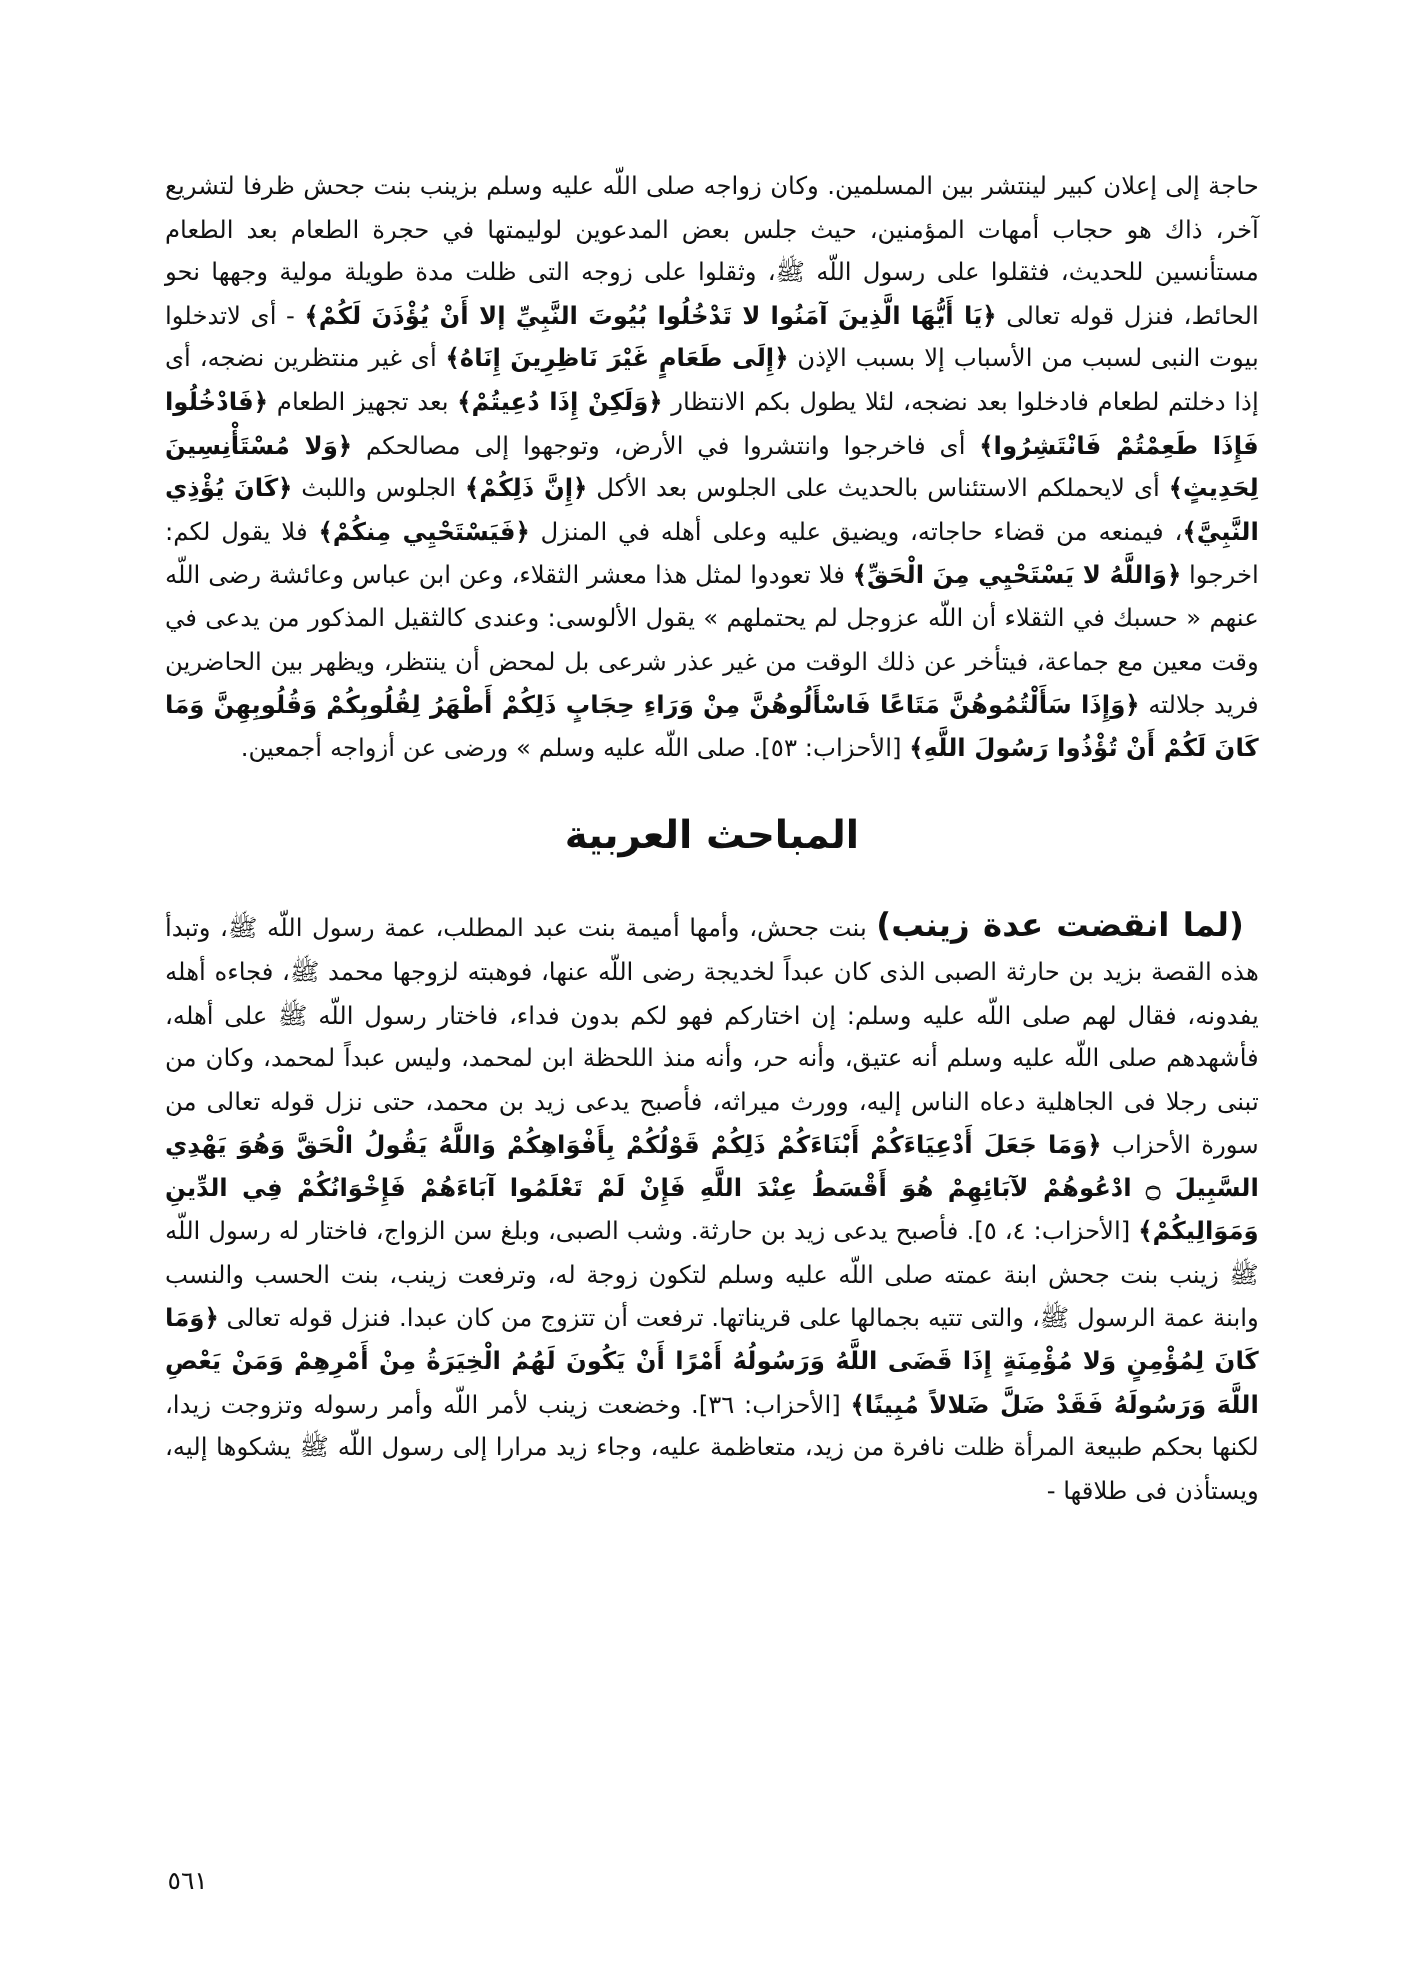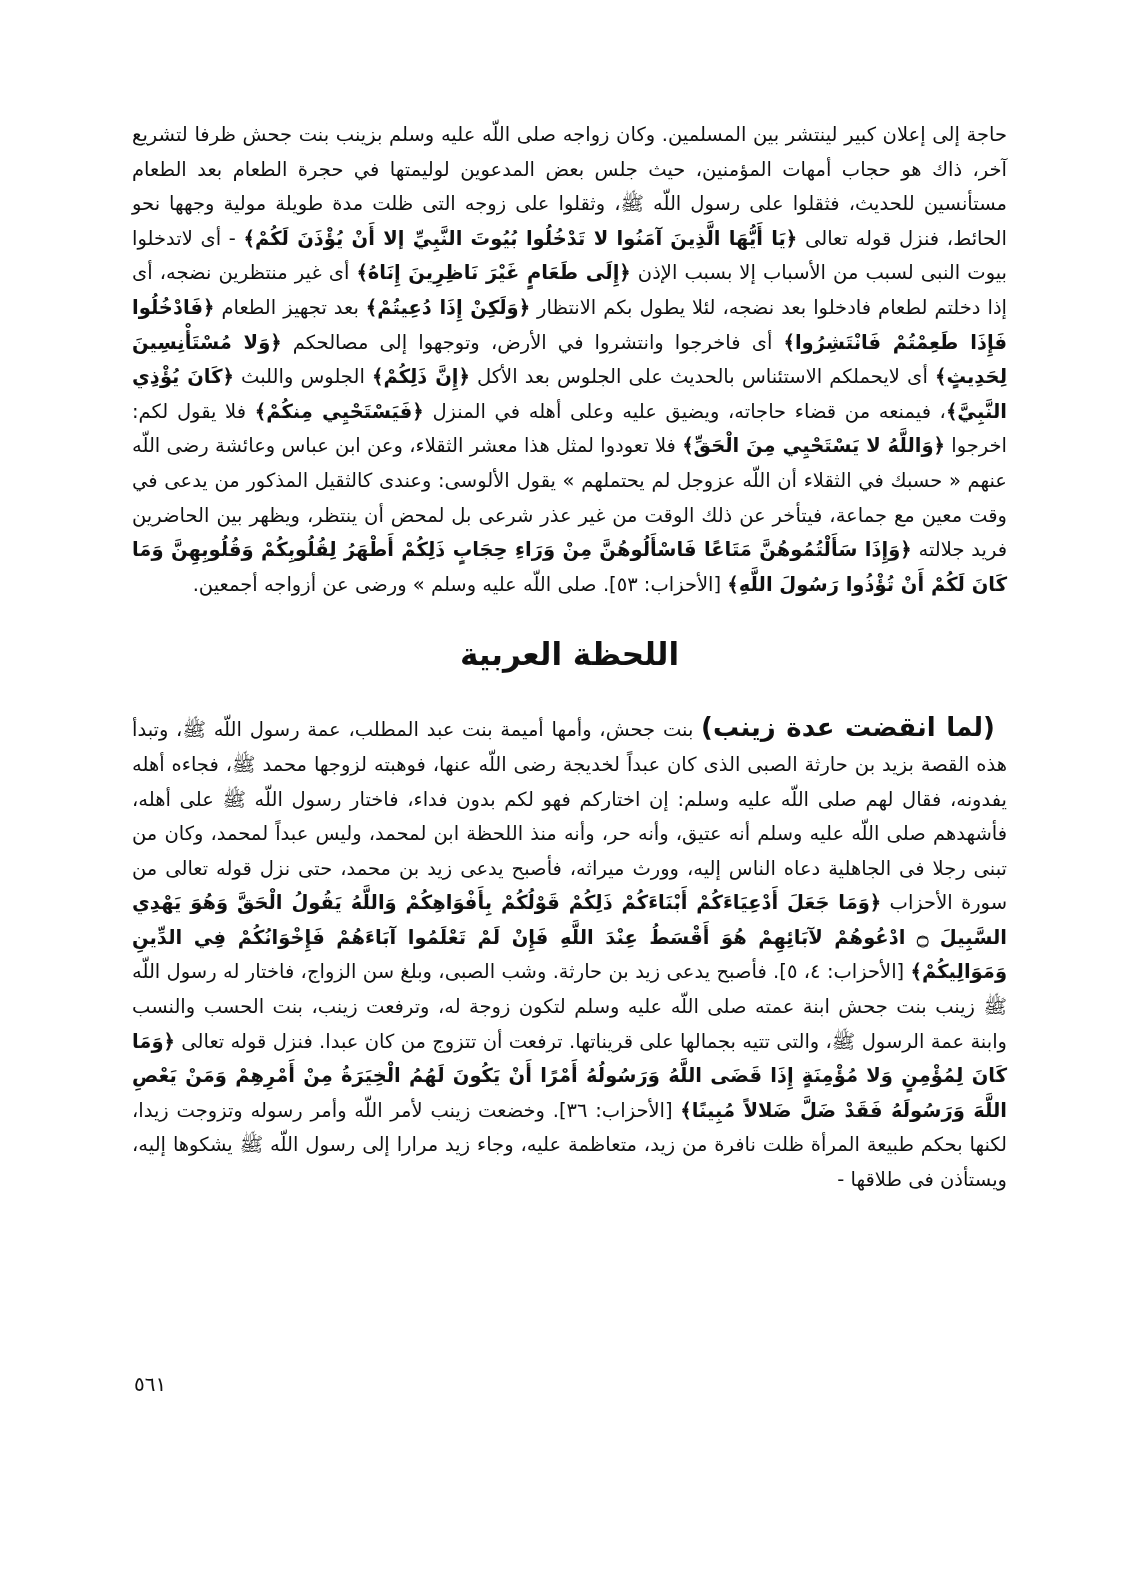--- a/index.html
+++ b/index.html
@@ -2,41 +2,41 @@
 <html lang="ar" dir="rtl"><head>
 <meta charset="utf-8">
 <style>
   html, body { margin: 0; padding: 0; background: #ffffff; }
   body {
     width: 1134px; height: 1580px; position: relative; overflow: hidden;
     font-family: "DejaVu Sans", "Liberation Sans", sans-serif;
     color: #111111;
   }
   .page {
-    position: absolute; left: 132px; top: 118px; width: 875px;
+    position: absolute; left: 132px; top: 132px; width: 875px;
     direction: rtl;
   }
   .para {
     margin: 0; font-size: 19.5px; line-height: 34.6px;
     text-align: justify; text-align-last: right;
   }
   .quran { font-weight: bold; }
   .lead { font-weight: bold; font-size: 26px; }
   .heading {
     text-align: center; font-weight: bold; font-size: 31px;
     margin: 30px 0 34px 0; line-height: 44px;
   }
   .para2 { text-indent: 12px; }
   .page-number {
-    position: absolute; left: 134px; top: 1372px;
+    position: absolute; left: 134px; top: 1492px;
     font-size: 20px; direction: rtl;
   }
 </style>
 </head>
 <body>
 
 <div class="page">
   <p class="para" id="sec1"><span>حاجة إلى إعلان كبير لينتشر بين المسلمين. وكان زواجه صلى اللّه عليه وسلم بزينب بنت جحش ظرفا لتشريع آخر، ذاك هو حجاب أمهات المؤمنين، حيث جلس بعض المدعوين لوليمتها في حجرة الطعام بعد الطعام مستأنسين للحديث، فثقلوا على رسول اللّه ﷺ، وثقلوا على زوجه التى ظلت مدة طويلة مولية وجهها نحو الحائط، فنزل قوله تعالى </span><span class="quran">﴿يَا أَيُّهَا الَّذِينَ آمَنُوا لا تَدْخُلُوا بُيُوتَ النَّبِيِّ إلا أَنْ يُؤْذَنَ لَكُمْ﴾</span><span> - أى لاتدخلوا بيوت النبى لسبب من الأسباب إلا بسبب الإذن </span><span class="quran">﴿إِلَى طَعَامٍ غَيْرَ نَاظِرِينَ إِنَاهُ﴾</span><span> أى غير منتظرين نضجه، أى إذا دخلتم لطعام فادخلوا بعد نضجه، لئلا يطول بكم الانتظار </span><span class="quran">﴿وَلَكِنْ إِذَا دُعِيتُمْ﴾</span><span> بعد تجهيز الطعام </span><span class="quran">﴿فَادْخُلُوا فَإِذَا طَعِمْتُمْ فَانْتَشِرُوا﴾</span><span> أى فاخرجوا وانتشروا في الأرض، وتوجهوا إلى مصالحكم </span><span class="quran">﴿وَلا مُسْتَأْنِسِينَ لِحَدِيثٍ﴾</span><span> أى لايحملكم الاستئناس بالحديث على الجلوس بعد الأكل </span><span class="quran">﴿إِنَّ ذَلِكُمْ﴾</span><span> الجلوس واللبث </span><span class="quran">﴿كَانَ يُؤْذِي النَّبِيَّ﴾</span><span>، فيمنعه من قضاء حاجاته، ويضيق عليه وعلى أهله في المنزل </span><span class="quran">﴿فَيَسْتَحْيِي مِنكُمْ﴾</span><span> فلا يقول لكم: اخرجوا </span><span class="quran">﴿وَاللَّهُ لا يَسْتَحْيِي مِنَ الْحَقِّ﴾</span><span> فلا تعودوا لمثل هذا معشر الثقلاء، وعن ابن عباس وعائشة رضى اللّه عنهم « حسبك في الثقلاء أن اللّه عزوجل لم يحتملهم » يقول الألوسى: وعندى كالثقيل المذكور من يدعى في وقت معين مع جماعة، فيتأخر عن ذلك الوقت من غير عذر شرعى بل لمحض أن ينتظر، ويظهر بين الحاضرين فريد جلالته </span><span class="quran">﴿وَإِذَا سَأَلْتُمُوهُنَّ مَتَاعًا فَاسْأَلُوهُنَّ مِنْ وَرَاءِ حِجَابٍ ذَلِكُمْ أَطْهَرُ لِقُلُوبِكُمْ وَقُلُوبِهِنَّ وَمَا كَانَ لَكُمْ أَنْ تُؤْذُوا رَسُولَ اللَّهِ﴾</span><span> [الأحزاب: ٥٣]. صلى اللّه عليه وسلم » ورضى عن أزواجه أجمعين.</span></p>
-  <div class="heading">اللحظة العربية</div>
+  <div class="heading">المباحث العربية</div>
   <p class="para para2" id="sec2"><span class="lead">(لما انقضت عدة زينب)</span><span> بنت جحش، وأمها أميمة بنت عبد المطلب، عمة رسول اللّه ﷺ، وتبدأ هذه القصة بزيد بن حارثة الصبى الذى كان عبداً لخديجة رضى اللّه عنها، فوهبته لزوجها محمد ﷺ، فجاءه أهله يفدونه، فقال لهم صلى اللّه عليه وسلم: إن اختاركم فهو لكم بدون فداء، فاختار رسول اللّه ﷺ على أهله، فأشهدهم صلى اللّه عليه وسلم أنه عتيق، وأنه حر، وأنه منذ اللحظة ابن لمحمد، وليس عبداً لمحمد، وكان من تبنى رجلا فى الجاهلية دعاه الناس إليه، وورث ميراثه، فأصبح يدعى زيد بن محمد، حتى نزل قوله تعالى من سورة الأحزاب </span><span class="quran">﴿وَمَا جَعَلَ أَدْعِيَاءَكُمْ أَبْنَاءَكُمْ ذَلِكُمْ قَوْلُكُمْ بِأَفْوَاهِكُمْ وَاللَّهُ يَقُولُ الْحَقَّ وَهُوَ يَهْدِي السَّبِيلَ ۝ ادْعُوهُمْ لآبَائِهِمْ هُوَ أَقْسَطُ عِنْدَ اللَّهِ فَإِنْ لَمْ تَعْلَمُوا آبَاءَهُمْ فَإِخْوَانُكُمْ فِي الدِّينِ وَمَوَالِيكُمْ﴾</span><span> [الأحزاب: ٤، ٥]. فأصبح يدعى زيد بن حارثة. وشب الصبى، وبلغ سن الزواج، فاختار له رسول اللّه ﷺ زينب بنت جحش ابنة عمته صلى اللّه عليه وسلم لتكون زوجة له، وترفعت زينب، بنت الحسب والنسب وابنة عمة الرسول ﷺ، والتى تتيه بجمالها على قريناتها. ترفعت أن تتزوج من كان عبدا. فنزل قوله تعالى </span><span class="quran">﴿وَمَا كَانَ لِمُؤْمِنٍ وَلا مُؤْمِنَةٍ إِذَا قَضَى اللَّهُ وَرَسُولُهُ أَمْرًا أَنْ يَكُونَ لَهُمُ الْخِيَرَةُ مِنْ أَمْرِهِمْ وَمَنْ يَعْصِ اللَّهَ وَرَسُولَهُ فَقَدْ ضَلَّ ضَلالاً مُبِينًا﴾</span><span> [الأحزاب: ٣٦]. وخضعت زينب لأمر اللّه وأمر رسوله وتزوجت زيدا، لكنها بحكم طبيعة المرأة ظلت نافرة من زيد، متعاظمة عليه، وجاء زيد مرارا إلى رسول اللّه ﷺ يشكوها إليه، ويستأذن فى طلاقها -</span></p>
 </div>
 
 <div class="page-number">٥٦١</div>
 
 </body></html>

